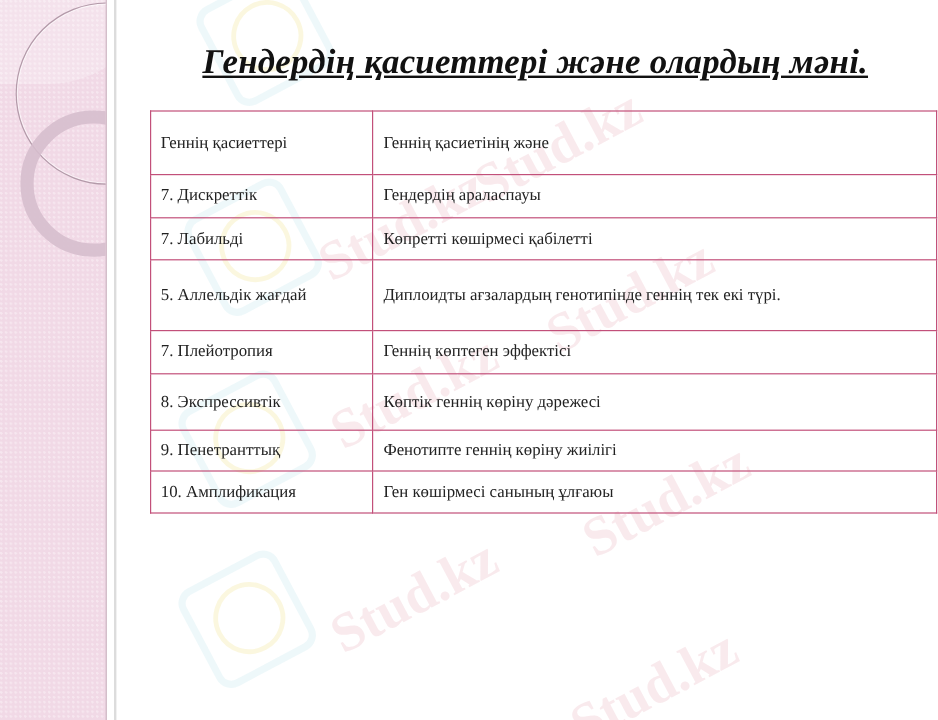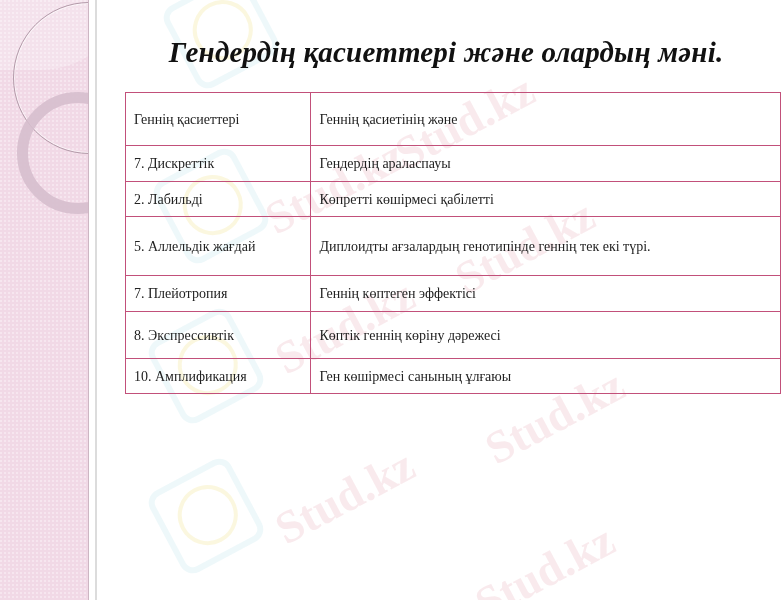--- a/index.html
+++ b/index.html
@@ -98,20 +98,21 @@
       top: 36px;
       width: 672px;
       text-align: center;
       font-family: "Liberation Serif", serif;
       font-style: italic;
       font-weight: bold;
       font-size: 29px;
       color: #111111;
       margin: 0;
       letter-spacing: 0.2px;
+      text-decoration: underline;
     }
     table.props {
       position: absolute;
       left: 125px;
       top: 92px;
       width: 656px;
       border-collapse: collapse;
       font-family: "Liberation Serif", serif;
       font-size: 14px;
       color: #222222;
@@ -153,33 +154,37 @@
   <tbody id="table-body">
     <tr style="height:53px;">
       <td class="col1">Геннің қасиеттері</td>
       <td class="col2">Геннің қасиетінің және</td>
     </tr>
   <tr style="height: 36px;">
         <td class="col1">7. Дискреттік</td>
         <td class="col2">Гендердің араласпауы</td>
       </tr>
       <tr style="height: 35px;">
-        <td class="col1">2. Лабильді</td>
+        <td class="col1">7. Лабильді</td>
         <td class="col2">Көпретті көшірмесі қабілетті</td>
       </tr>
       <tr style="height: 59px;">
         <td class="col1">5. Аллельдік жағдай</td>
         <td class="col2">Диплоидты ағзалардың генотипінде геннің тек екі түрі.</td>
       </tr>
       <tr style="height: 36px;">
         <td class="col1">7. Плейотропия</td>
         <td class="col2">Геннің көптеген эффектісі</td>
       </tr>
       <tr style="height: 47px;">
         <td class="col1">8. Экспрессивтік</td>
         <td class="col2">Көптік геннің көріну дәрежесі</td>
       </tr>
+      <tr style="height: 34px;">
+        <td class="col1">9. Пенетранттық</td>
+        <td class="col2">Фенотипте геннің көріну жиілігі</td>
+      </tr>
       <tr style="height: 35px;">
         <td class="col1">10. Амплификация</td>
         <td class="col2">Ген көшірмесі санының ұлғаюы</td>
       </tr>
     </tbody>
 </table>
 
 </body></html>

